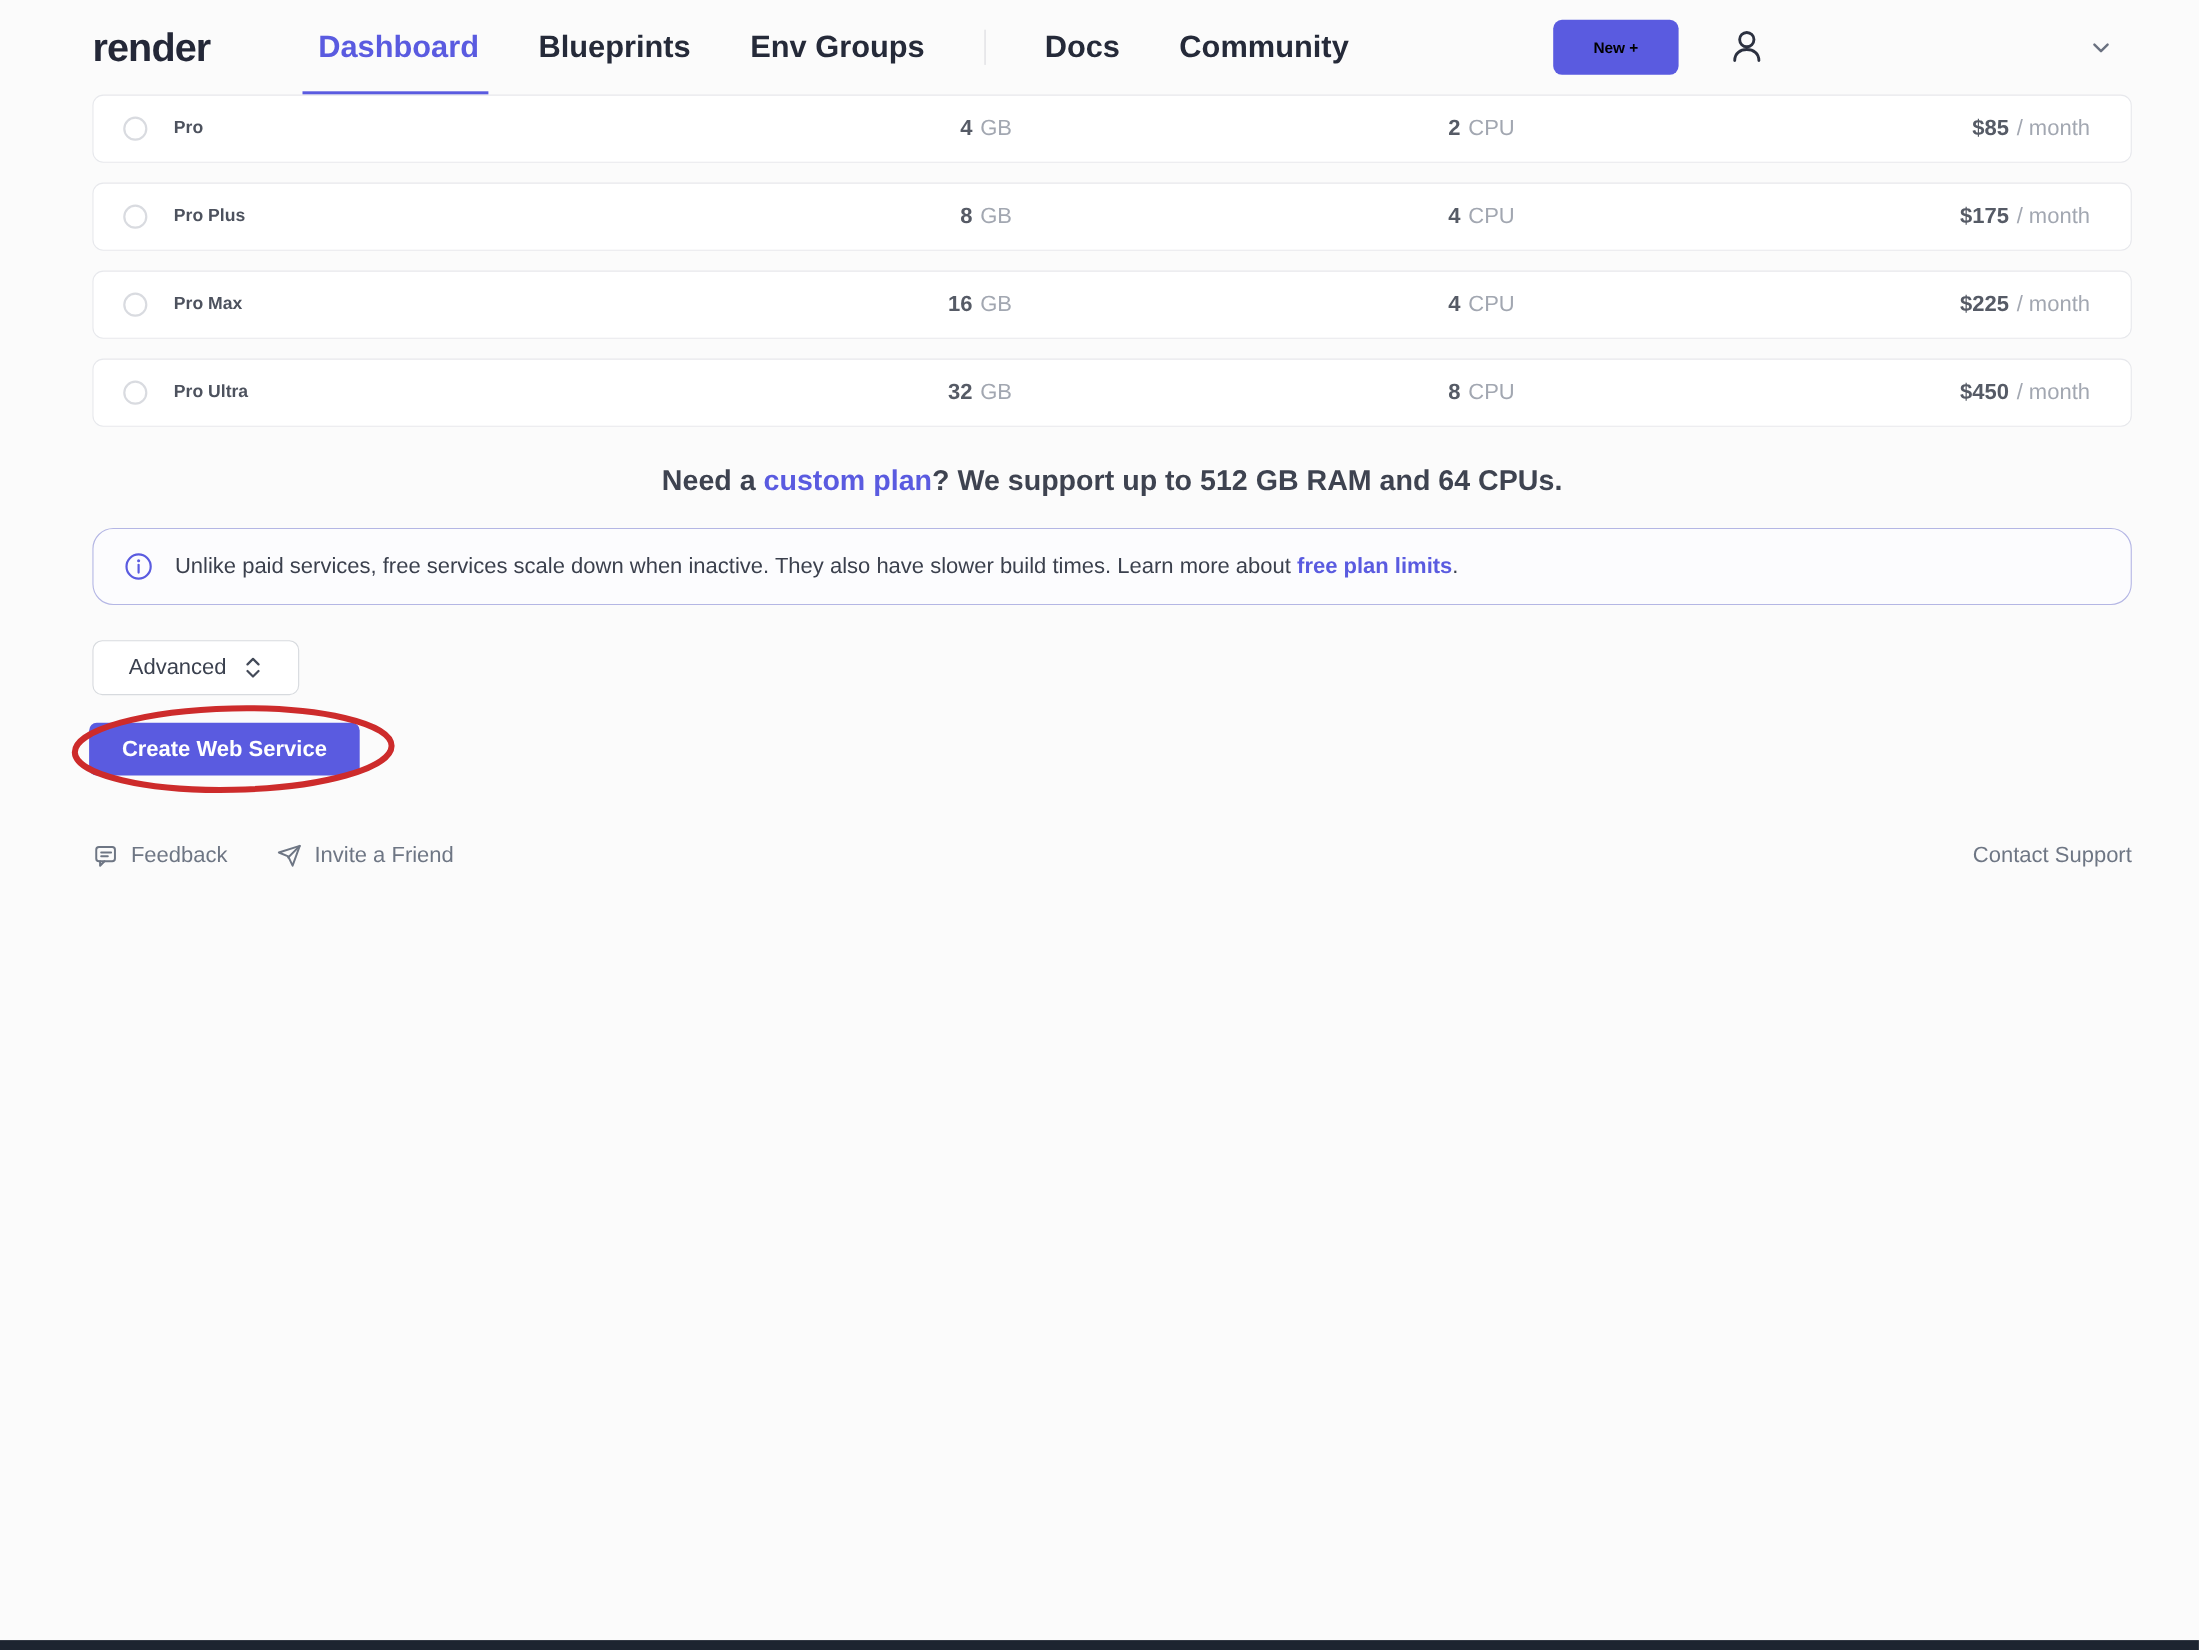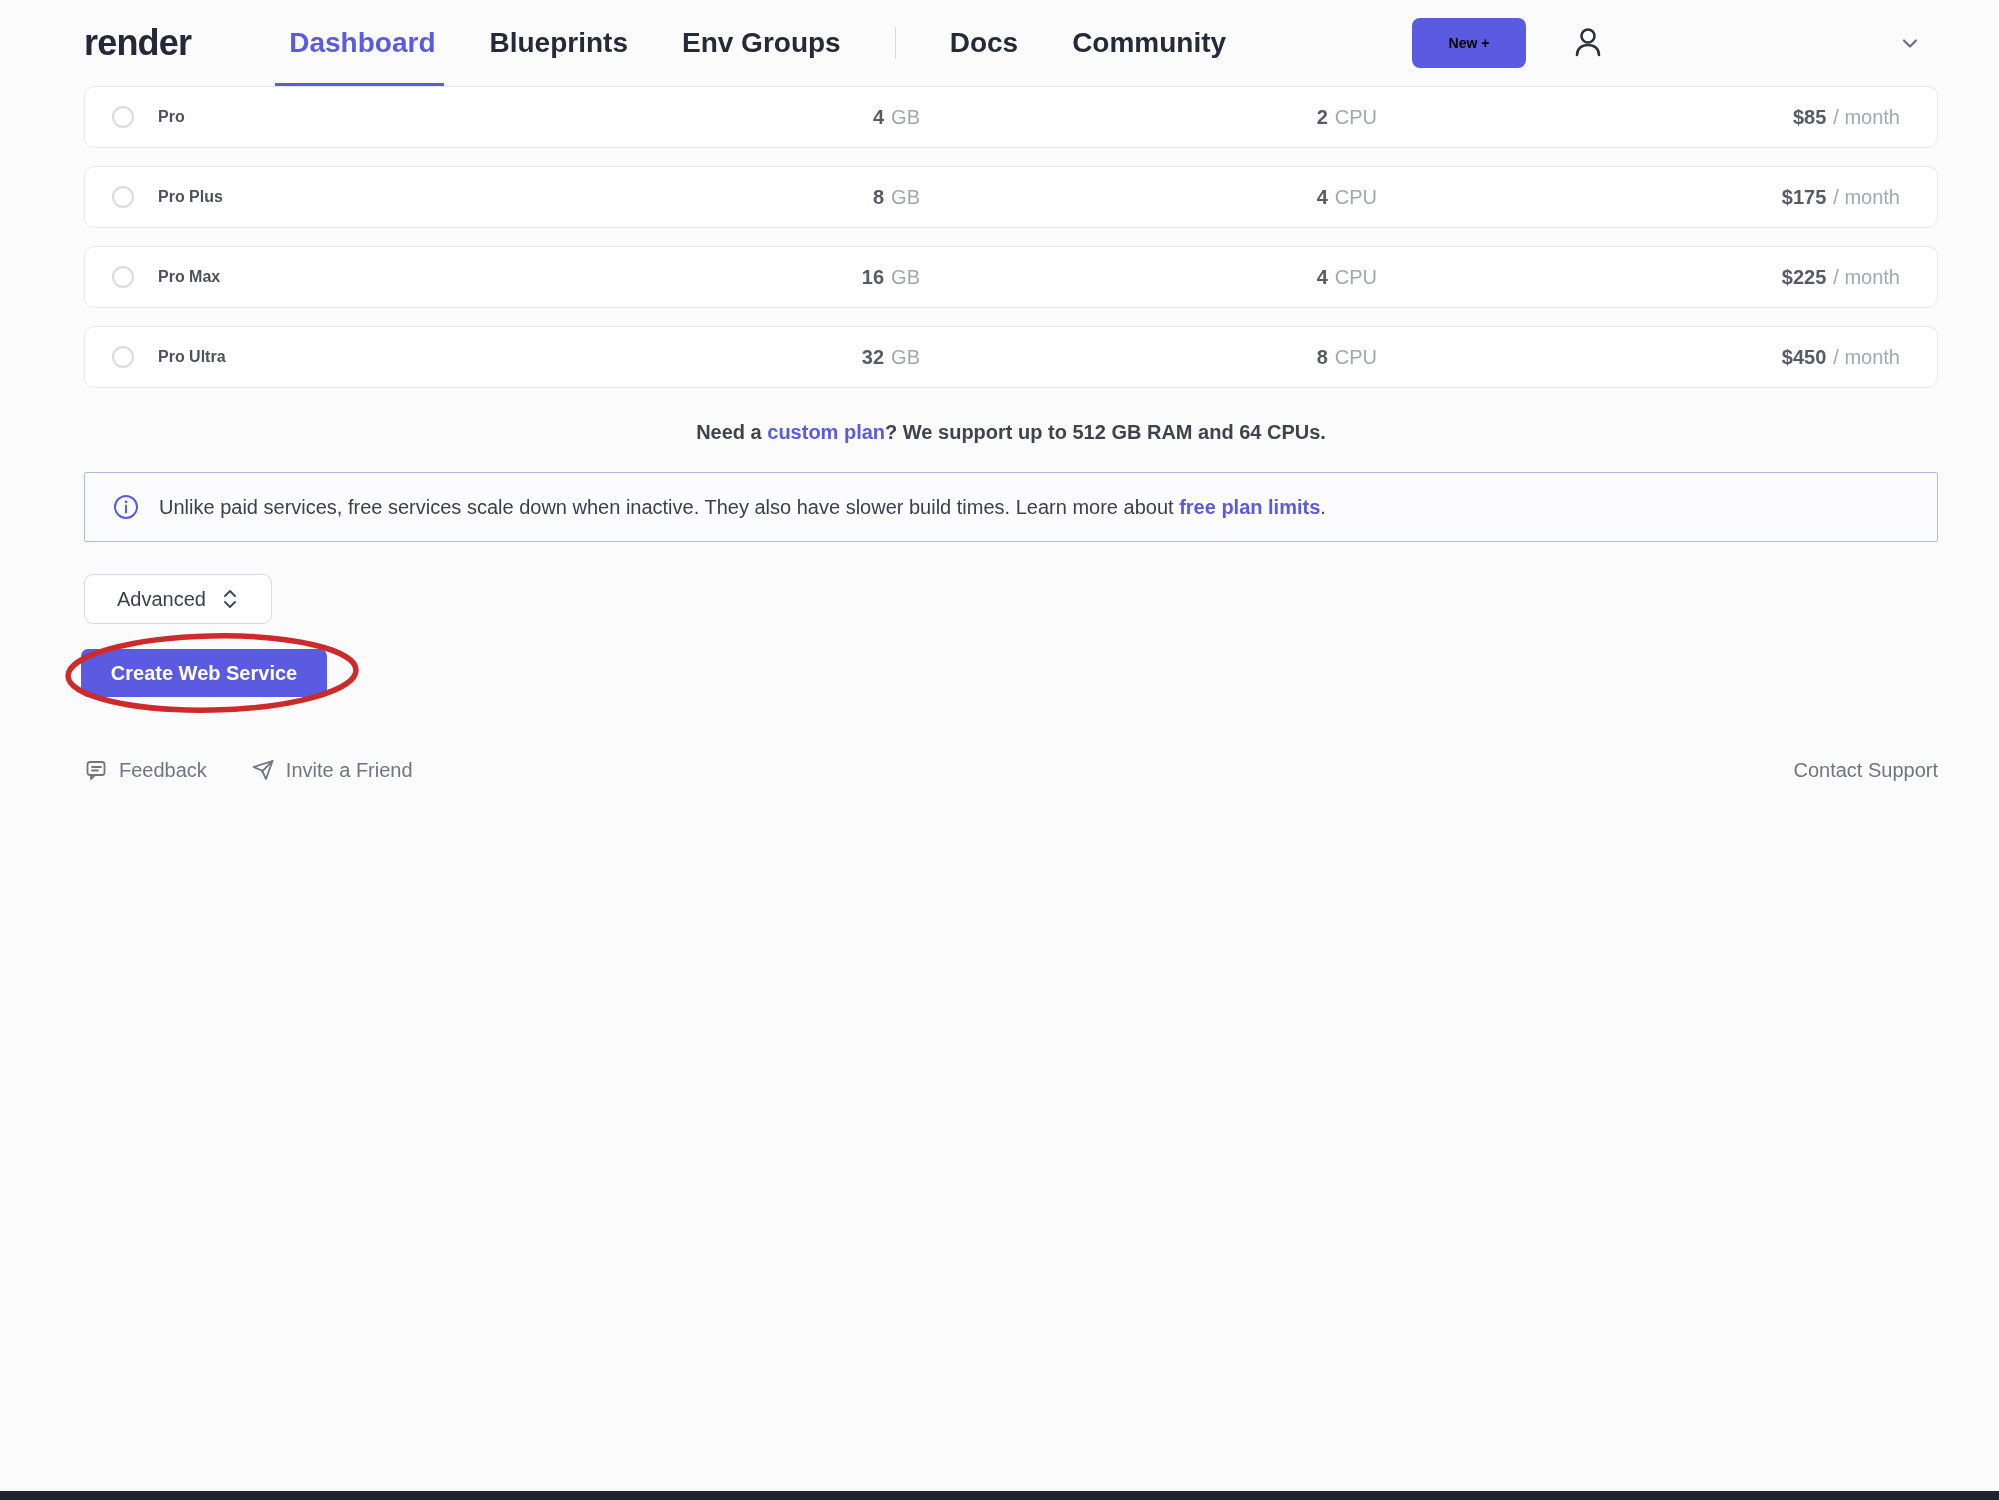--- a/index.html
+++ b/index.html
@@ -43,25 +43,25 @@
            margin-left:27px; flex:none; background:#fff; }
   .plan-name { margin-left:24px; font-size:16px; font-weight:600; color:#4d525e; }
   .cell { position:absolute; top:0; bottom:0; display:flex; align-items:center; gap:7px;
           font-size:20px; }
   .cell .num  { color:#565b66; font-weight:600; }
   .cell .unit { color:#a2a7b1; font-weight:400; }
   .cell-ram { left:655px; width:180px; justify-content:flex-end; }
   .cell-cpu { left:1112px; width:180px; justify-content:flex-end; }
   .cell-price { right:37px; justify-content:flex-end; }
 
-  .custom-line { margin-top:33px; text-align:center; font-size:20px; font-weight:600;
+  .custom-line { margin-top:33px; text-align:center; font-size:26px; font-weight:600;
                  color:#3e4350; }
   .link { color:var(--accent); cursor:pointer; font-weight:600; }
 
-  .notice { margin-top:28px; height:70px; border:1.5px solid #b4b6e4; border-radius:2px;
+  .notice { margin-top:28px; height:70px; border:1.5px solid #b4b6e4; border-radius:19px;
             background:#fcfcfe; display:flex; align-items:center; padding:0 28px;
             font-size:20px; color:#3b404d; font-weight:500; }
   .notice-icon { margin-right:20px; flex:none; display:flex; }
 
   .advanced-btn { margin-top:32px; width:188px; height:50px; background:#fff;
                   border:1px solid #d7dade; border-radius:9px; display:flex;
                   align-items:center; justify-content:center; gap:15px; font-size:20px;
                   color:#3a404e; font-weight:500; cursor:pointer; font-family:inherit; }
 
   .create-wrap { position:relative; margin-top:8px; margin-left:-22px; width:362px; height:86px; }

